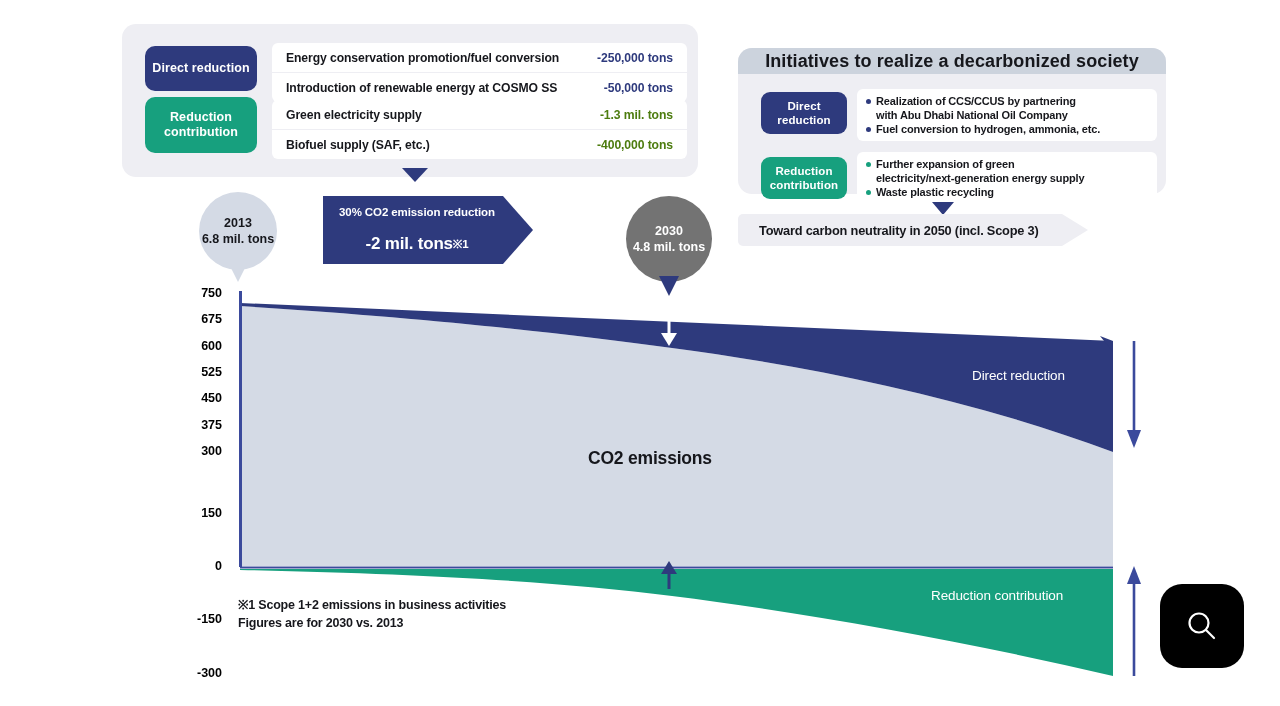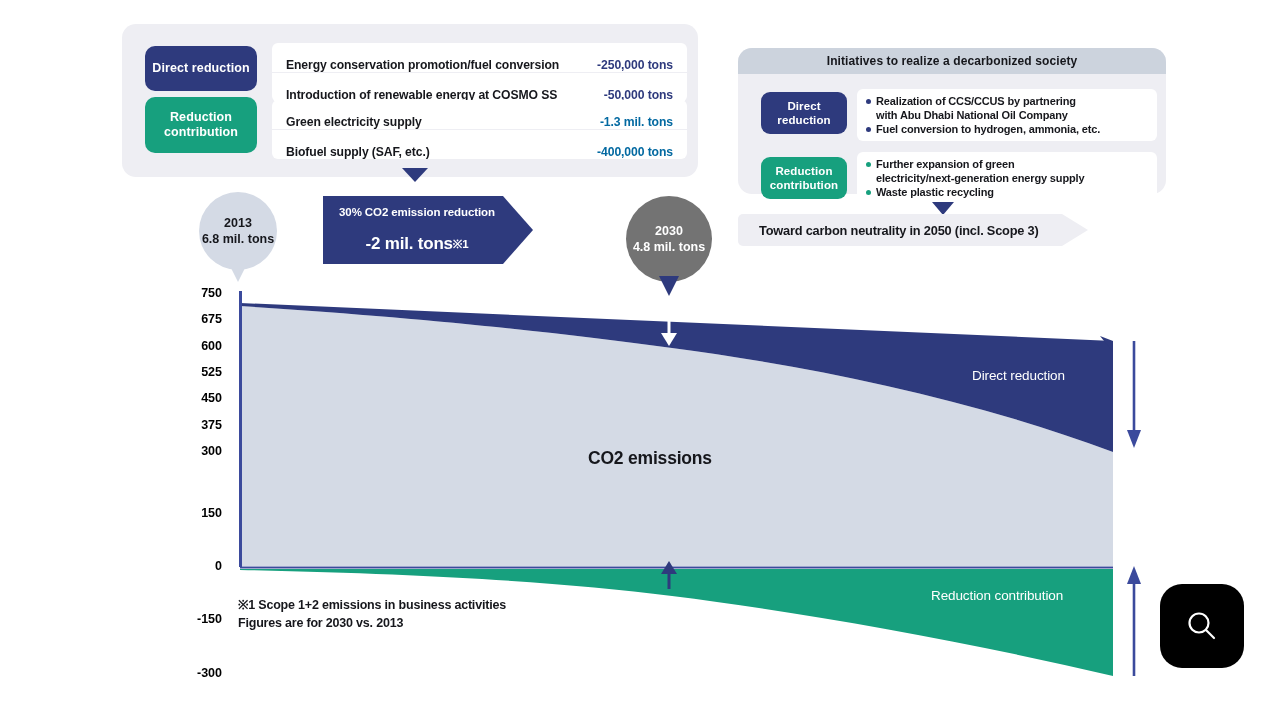--- a/index.html
+++ b/index.html
@@ -36,59 +36,59 @@
     background: #2e3a7d; font-size: 12.5px;
   }
   #chip-contrib {
     left: 145px; top: 97px; width: 112px; height: 56px;
     background: #17a07e; font-size: 12.5px;
   }
 
   .row {
     position: absolute;
     background: #ffffff;
-    display: flex; align-items: flex-end;
+    display: flex; align-items: center;
     padding: 0 14px;
     left: 272px; width: 415px; height: 29px;
   }
   .row .row-label {
     flex: 1;
     font-size: 12.2px; font-weight: bold; color: #16171c;
     letter-spacing: -.1px;
   }
   .row .row-value {
     font-size: 12.2px; font-weight: bold; letter-spacing: -.1px;
     white-space: nowrap;
   }
   #row-0 { top: 43px; border-radius: 6px 6px 0 0; }
   #row-1 { top: 73px; border-radius: 0 0 6px 6px; }
   #row-2 { top: 100px; border-radius: 6px 6px 0 0; }
   #row-3 { top: 130px; border-radius: 0 0 6px 6px; }
   #row-0 .row-value, #row-1 .row-value { color: #2e3a7d; }
-  #row-2 .row-value, #row-3 .row-value { color: #0369a1; }
+  #row-2 .row-value, #row-3 .row-value { color: #4d7c0f; }
 
   
   #legend-caret {
     position: absolute; left: 402px; top: 168px;
     width: 0; height: 0;
     border-left: 13px solid transparent;
     border-right: 13px solid transparent;
     border-top: 14px solid #2e3a7d;
   }
 
   
   #init-panel { left: 738px; top: 48px; width: 428px; height: 146px; }
   #init-header {
     position: absolute; left: 738px; top: 48px; width: 428px; height: 26px;
     background: #ccd3dd;
     border-radius: 14px 14px 0 0;
     display: flex; align-items: center; justify-content: center;
   }
   #init-header-text {
-    font-size: 12px; font-weight: bold; color: #16171c; letter-spacing: .1px;
+    font-size: 18px; font-weight: bold; color: #16171c; letter-spacing: .1px;
   }
   #chip-init-direct {
     left: 761px; top: 92px; width: 86px; height: 42px;
     background: #2e3a7d; font-size: 11.5px; border-radius: 9px;
   }
   #chip-init-contrib {
     left: 761px; top: 157px; width: 86px; height: 42px;
     background: #17a07e; font-size: 11.5px; border-radius: 9px;
   }
   .init-box {

